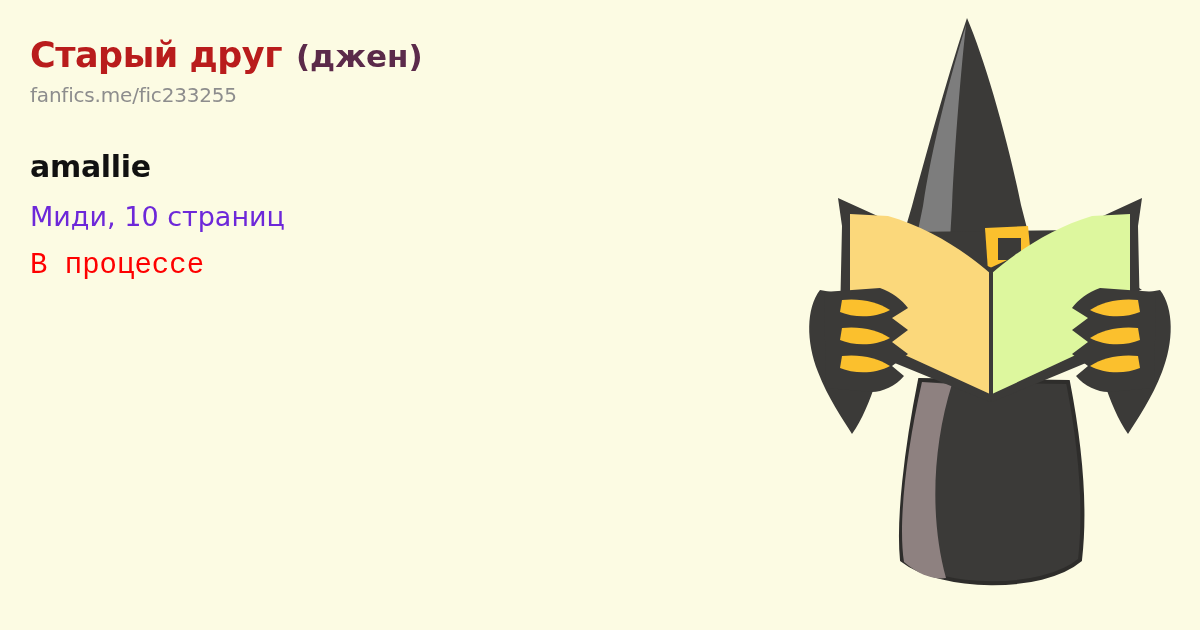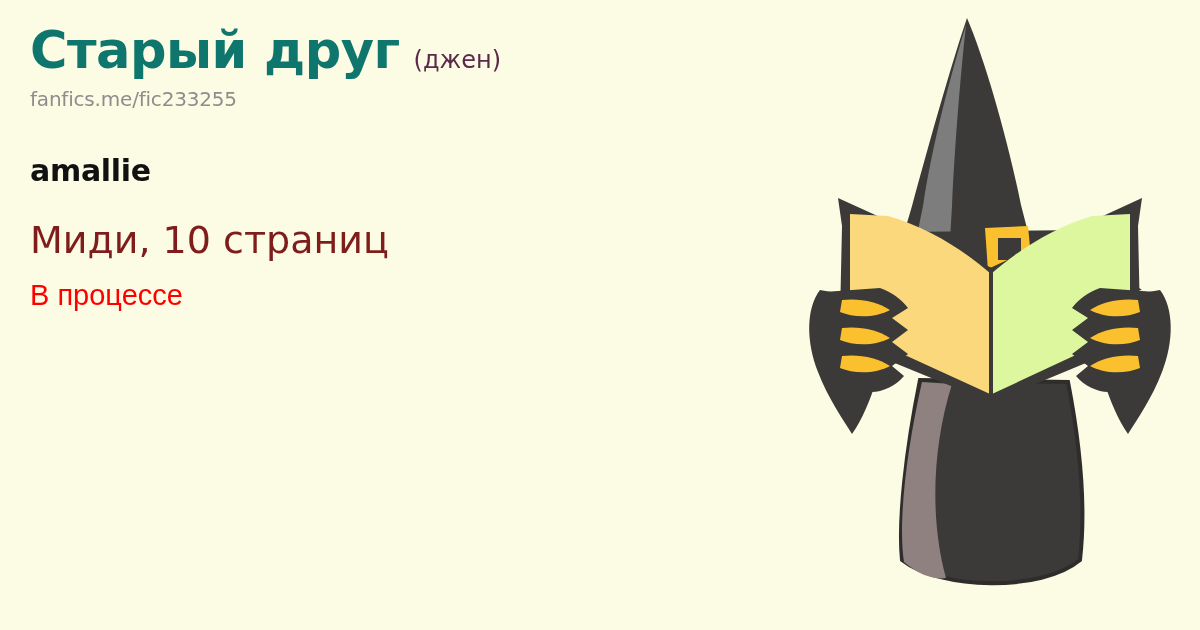--- a/index.html
+++ b/index.html
@@ -32,31 +32,31 @@
 
   #title-row {
     display: flex;
     align-items: baseline;
     gap: 14px;
     white-space: nowrap;
   }
 
   #fic-title {
     font-family: "DejaVu Sans", "Liberation Sans", sans-serif;
-    font-size: 51px;
+    font-size: 35px;
     font-weight: bold;
-    color: #0f766e;
+    color: #b91c1c;
     letter-spacing: -0.5px;
     line-height: 1.05;
   }
 
   #fic-category {
     font-family: "DejaVu Sans", "Liberation Sans", sans-serif;
-    font-size: 24px;
-    font-weight: normal;
+    font-size: 31px;
+    font-weight: bold;
     color: #5b2a4a;
     line-height: 1;
     margin-top: 17px;
   }
 
   #fic-url {
     margin-top: 9px;
     font-family: "DejaVu Sans", "Liberation Sans", sans-serif;
     font-size: 20px;
     color: #8d8d8d;
@@ -75,30 +75,30 @@
   #fandom-line {
     margin-top: 23px;
     font-family: "DejaVu Sans", "Liberation Sans", sans-serif;
     font-size: 29px;
     color: #868686;
     line-height: 1.28;
     max-width: 745px;
   }
 
   #size-line {
-    margin-top: 28px;
-    font-family: "DejaVu Sans", "Liberation Sans", sans-serif;
-    font-size: 38px;
-    color: #7f1d1d;
+    margin-top: 16px;
+    font-family: "DejaVu Sans", "Liberation Sans", sans-serif;
+    font-size: 27px;
+    color: #6d28d9;
     line-height: 1.28;
   }
 
   #status-line {
     margin-top: 13px;
-    font-family: Liberation Sans, sans-serif;
+    font-family: Liberation Mono, monospace;
     font-size: 29px;
     color: #fe0000;
     line-height: 1.28;
   }
 
   
   #illustration {
     position: absolute;
     right: 0;
     top: 0;

